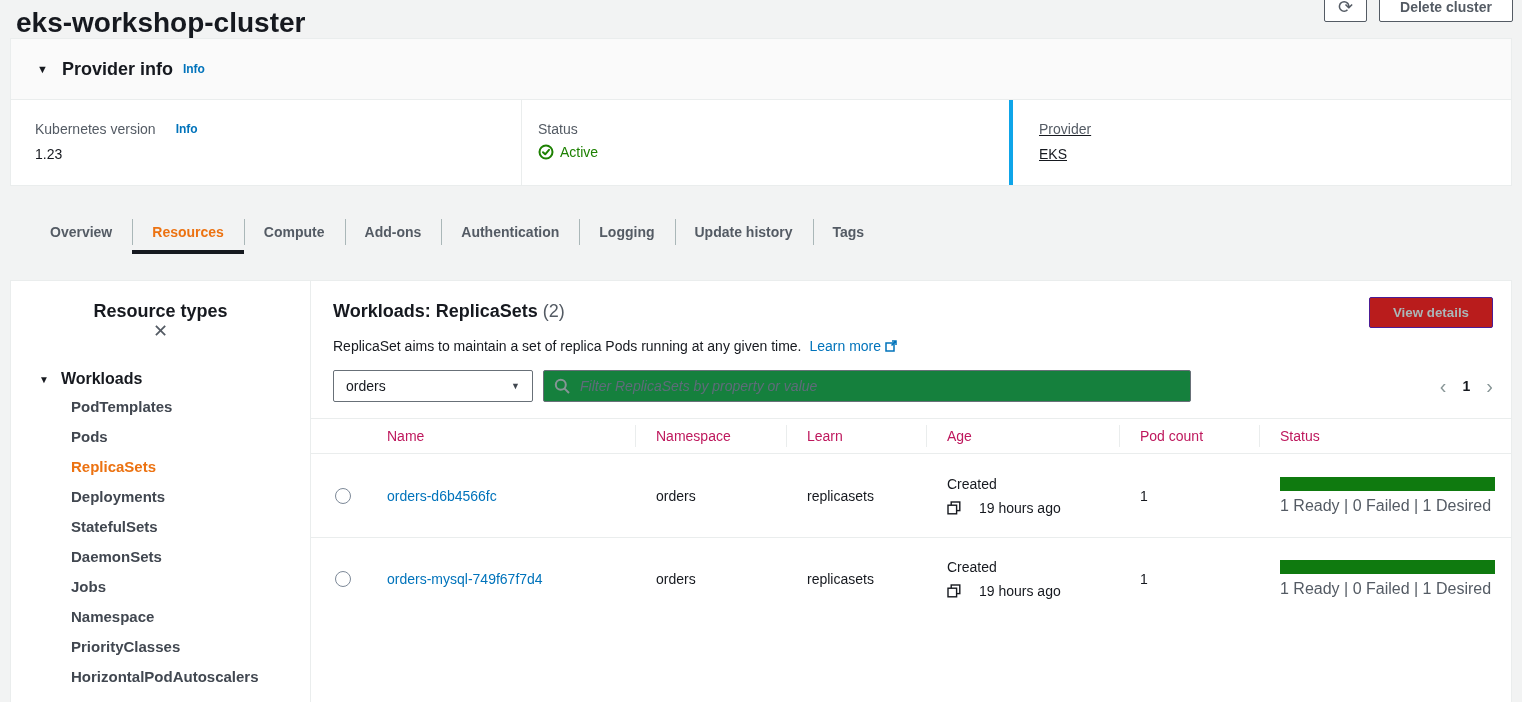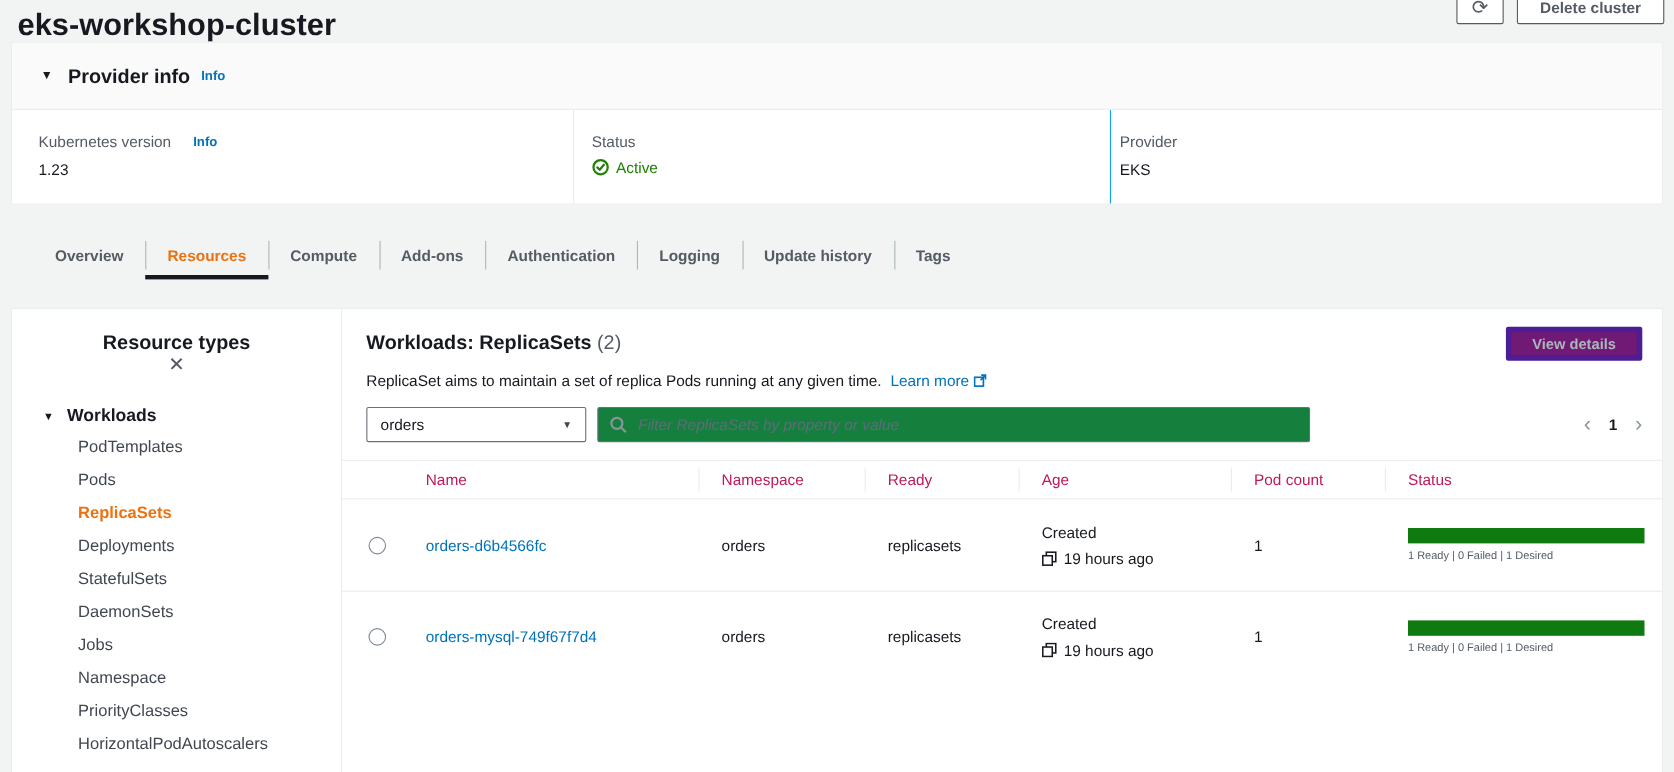--- a/index.html
+++ b/index.html
@@ -27,21 +27,21 @@
     height: 61px; background: #fafafa; border-bottom: 1px solid #eaeded;
     display: flex; align-items: center; padding-left: 26px;
   }
   .cluster-caret { font-size: 11px; color: #16191f; margin-right: 14px; }
   .cluster-title { font-size: 18px; font-weight: 700; }
   .info-link { color: #0073bb; font-weight: 700; font-size: 12px; margin-left: 10px; cursor: pointer; }
   .cluster-body { display: flex; height: 85px; }
   .ci-col  { padding-top: 21px; }
   .ci-col1 { width: 510px; padding-left: 24px; }
   .ci-col2 { width: 488px; padding-left: 16px; border-left: 1px solid #eaeded; }
-  .ci-col3 { flex: 1; padding-left: 8px; border-left: 1px solid #0ea5e9; }
+  .ci-col3 { flex: 1; padding-left: 26px; border-left: 4px solid #0ea5e9; text-decoration: underline; }
   .ci-label { color: #545b64; display: flex; align-items: center; gap: 20px; }
   .ci-value { margin-top: 9px; }
   .status-active { color: #1d8102; display: flex; align-items: center; gap: 6px; margin-top: 7px; }
 
   
   .tabs { position: absolute; left: 30px; top: 212px; display: flex; }
   .tab { position: relative; padding: 0 20px; line-height: 40px; font-weight: 700; color: #545b64; cursor: pointer; white-space: nowrap; }
   .tab + .tab::before { content: ""; position: absolute; left: 0; top: 7px; width: 1px; height: 26px; background: #aab7b8; }
   .tab.active { color: #ec7211; }
   .tab.active::after { content: ""; position: absolute; left: 0; right: 0; bottom: -2px; height: 4px; background: #16191f; }
@@ -53,32 +53,32 @@
   }
   
   .sidebar { width: 300px; border-right: 1px solid #eaeded; padding: 20px; flex: none; }
   .sidebar-head { display: flex; justify-content: space-between; align-items: center; flex-direction: column; }
   .sidebar-title { font-size: 18px; font-weight: 700; }
   .close-x { font-size: 18px; color: #545b64; cursor: pointer; line-height: 1; }
   .tree { margin-top: 30px; }
   .tree-group { display: flex; align-items: center; gap: 12px; font-weight: 700; font-size: 16px; padding-left: 8px; cursor: pointer; }
   .tree-caret { font-size: 10px; color: #16191f; }
   .tree-items { list-style: none; margin: 4px 0 0; padding: 0 0 0 40px; }
-  .tree-items li { line-height: 30px; font-size: 15px; color: #414750; cursor: pointer; }
+  .tree-items li { line-height: 30px; font-size: 15px; color: #414750; cursor: pointer; font-weight: bold; }
   .tree-items li.selected { color: #ec7211; font-weight: 700; }
   .tree-group.collapsed { margin-top: 16px; }
 
   
   .main { flex: 1; position: relative; }
   .main-pad { padding: 16px 18px 0 22px; }
   .main-head { display: flex; justify-content: space-between; align-items: flex-start; }
   .main-title { font-size: 18px; font-weight: 700; padding-top: 4px; }
   .count { color: #545b64; font-weight: 400; }
   .view-details-btn {
-    width: 124px; height: 31px; background: #701a75; border: 5px solid #4c1d95; border-radius: 2px;
+    width: 124px; height: 31px; background: #b91c1c; border: 1px solid #4c1d95; border-radius: 2px;
     color: #aab7b8; font-weight: 700; display: flex; align-items: center; justify-content: center;
   }
   .desc-row { margin-top: 10px; }
   .learn-more { color: #0073bb; margin-left: 8px; cursor: pointer; }
   .ext-icon { margin-left: 4px; vertical-align: -1px; }
   .filter-row { margin-top: 16px; display: flex; align-items: center; }
   .select-box {
     width: 200px; height: 32px; border: 1px solid #687078; border-radius: 2px; background: #fff;
     display: flex; align-items: center; justify-content: space-between; padding: 0 12px; cursor: pointer;
   }
@@ -102,23 +102,23 @@
   .thead { height: 35px; font-weight: 400; color: #be185d; border-bottom: 1px solid #eaeded; }
   .th { position: relative; padding-left: 21px; }
   .th.name-col { padding-left: 29px; }
   .th.sep::before { content: ""; position: absolute; left: 0; top: 50%; transform: translateY(-50%); width: 1px; height: 22px; background: #eaeded; }
   .tr1 { height: 84px; border-bottom: 1px solid #eaeded; }
   .tr2 { height: 82px; }
   .td { padding-left: 21px; }
   .td.name-col { padding-left: 29px; }
   .radio { width: 16px; height: 16px; border: 1px solid #7d8998; border-radius: 50%; margin-left: 24px; background: #fff; cursor: pointer; }
   .link { color: #0073bb; cursor: pointer; }
-  .age-line2 { display: flex; align-items: center; gap: 6px; margin-top: 8px; text-align: right; }
+  .age-line2 { display: flex; align-items: center; gap: 18px; margin-top: 8px; text-align: right; }
   .status-bar { height: 14px; width: 215px; background: #0f7a0f; }
-  .status-text { margin-top: 6px; font-size: 10px; color: #545b64; }
+  .status-text { margin-top: 6px; font-size: 16px; color: #545b64; }
 </style>
 </head>
 <body>
 
 <h1 class="page-title">eks-workshop-cluster</h1>
 <button class="top-btn refresh-btn">
   <span>⟳</span>
 </button>
 <button class="top-btn delete-btn">Delete cluster</button>
 
@@ -232,21 +232,21 @@
           <span class="page-arrow">›</span>
         </div>
       </div>
     </div>
 
     <div class="table">
       <div class="trow thead">
         <div class="th"></div>
         <div class="th name-col">Name</div>
         <div class="th sep">Namespace</div>
-        <div class="th sep">Ready</div>
+        <div class="th sep">Learn</div>
         <div class="th sep">Age</div>
         <div class="th sep">Pod count</div>
         <div class="th sep">Status</div>
       </div>
 
       <div class="trow tr1">
         <div>
             <div class="radio"></div>
           </div>
         <div class="td name-col"><span class="link">orders-d6b4566fc</span></div>

